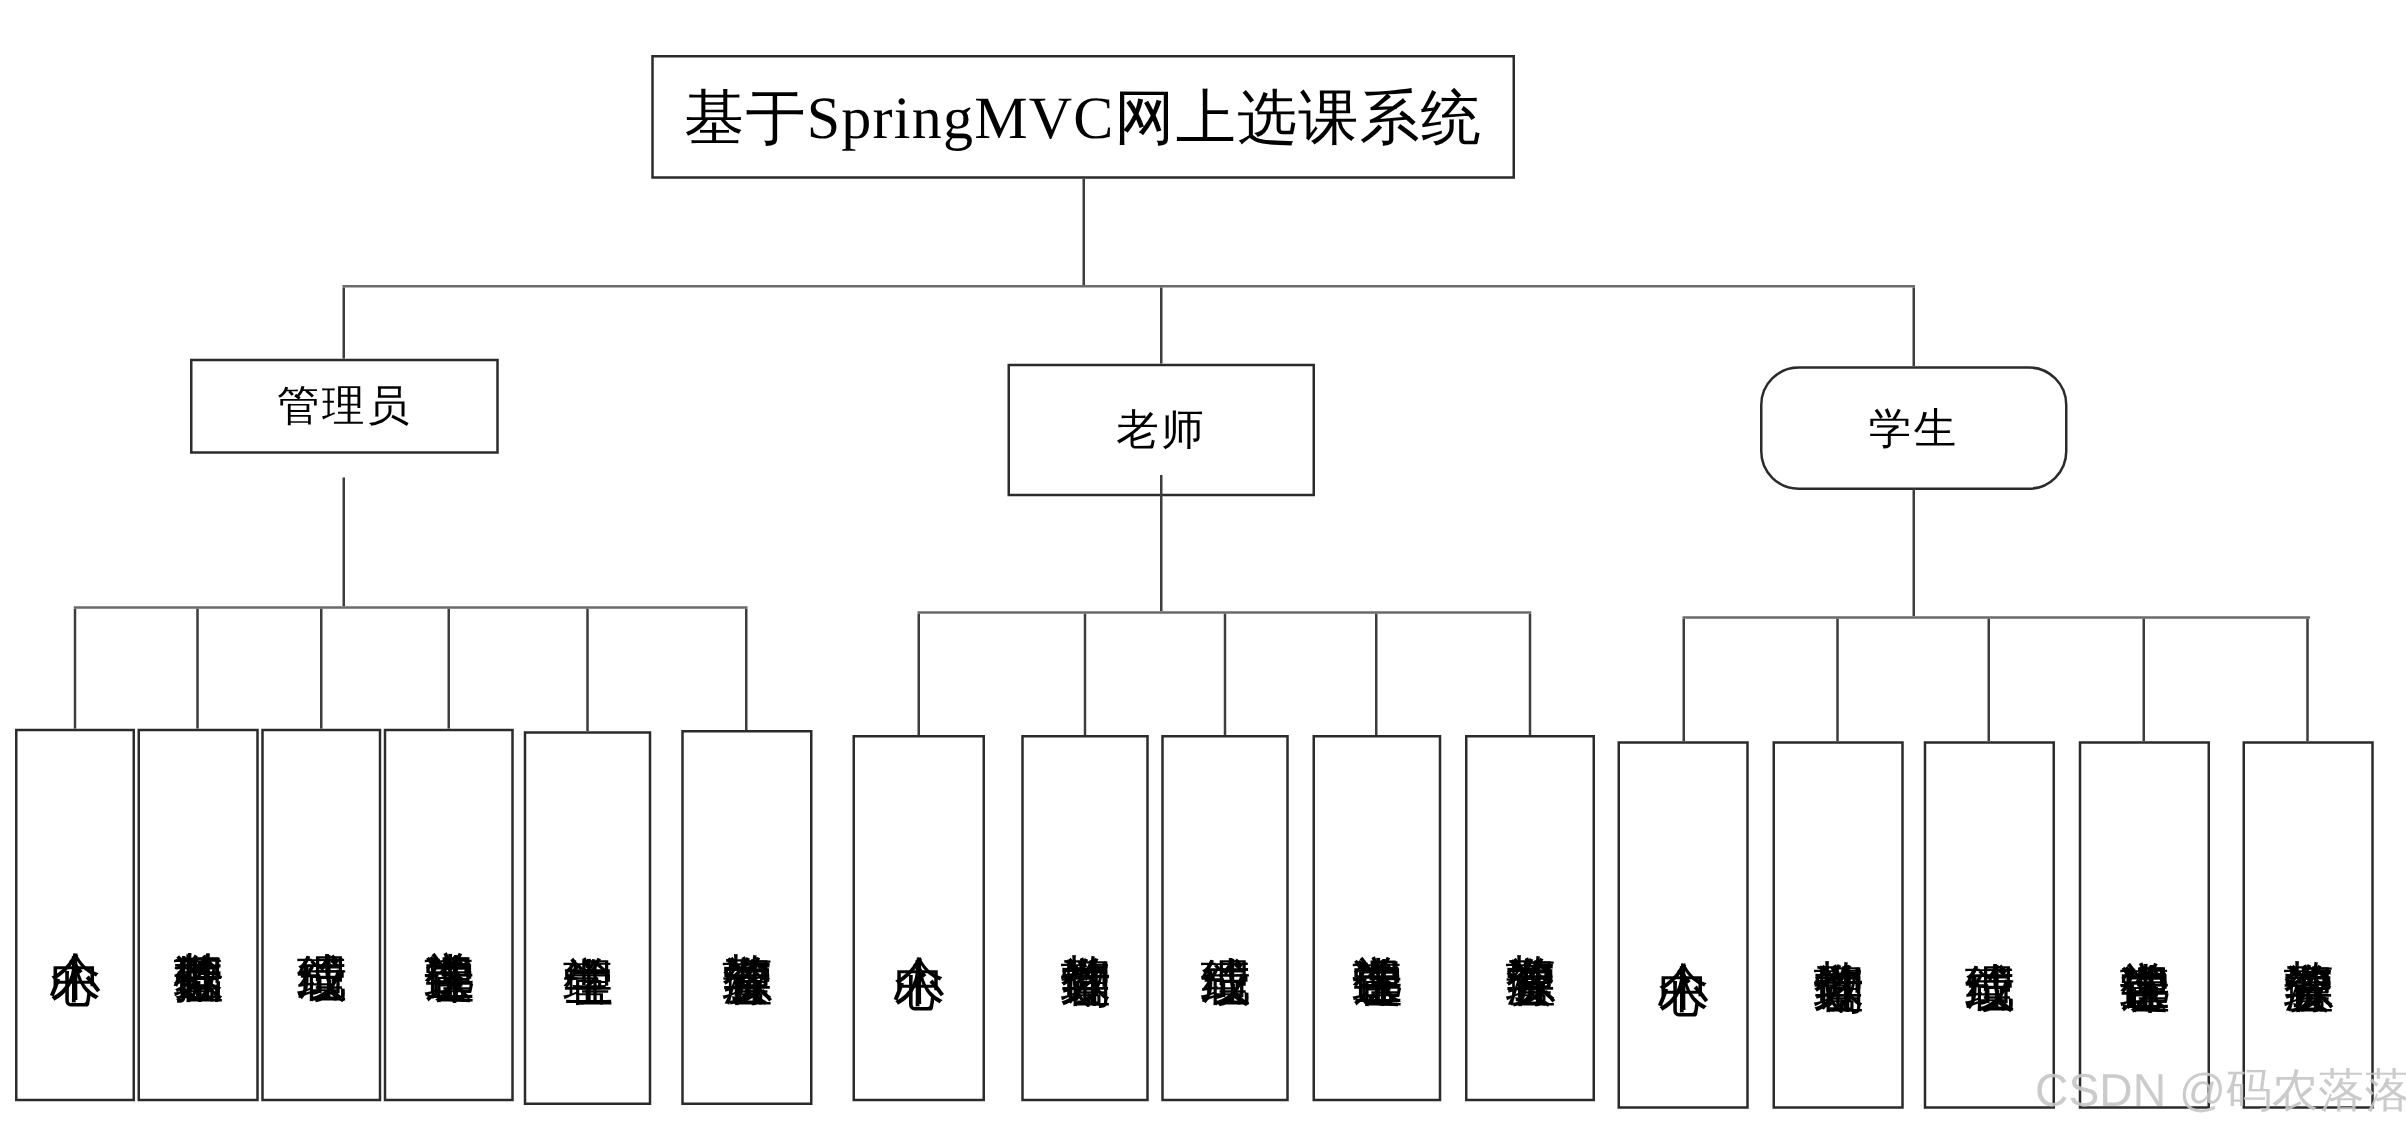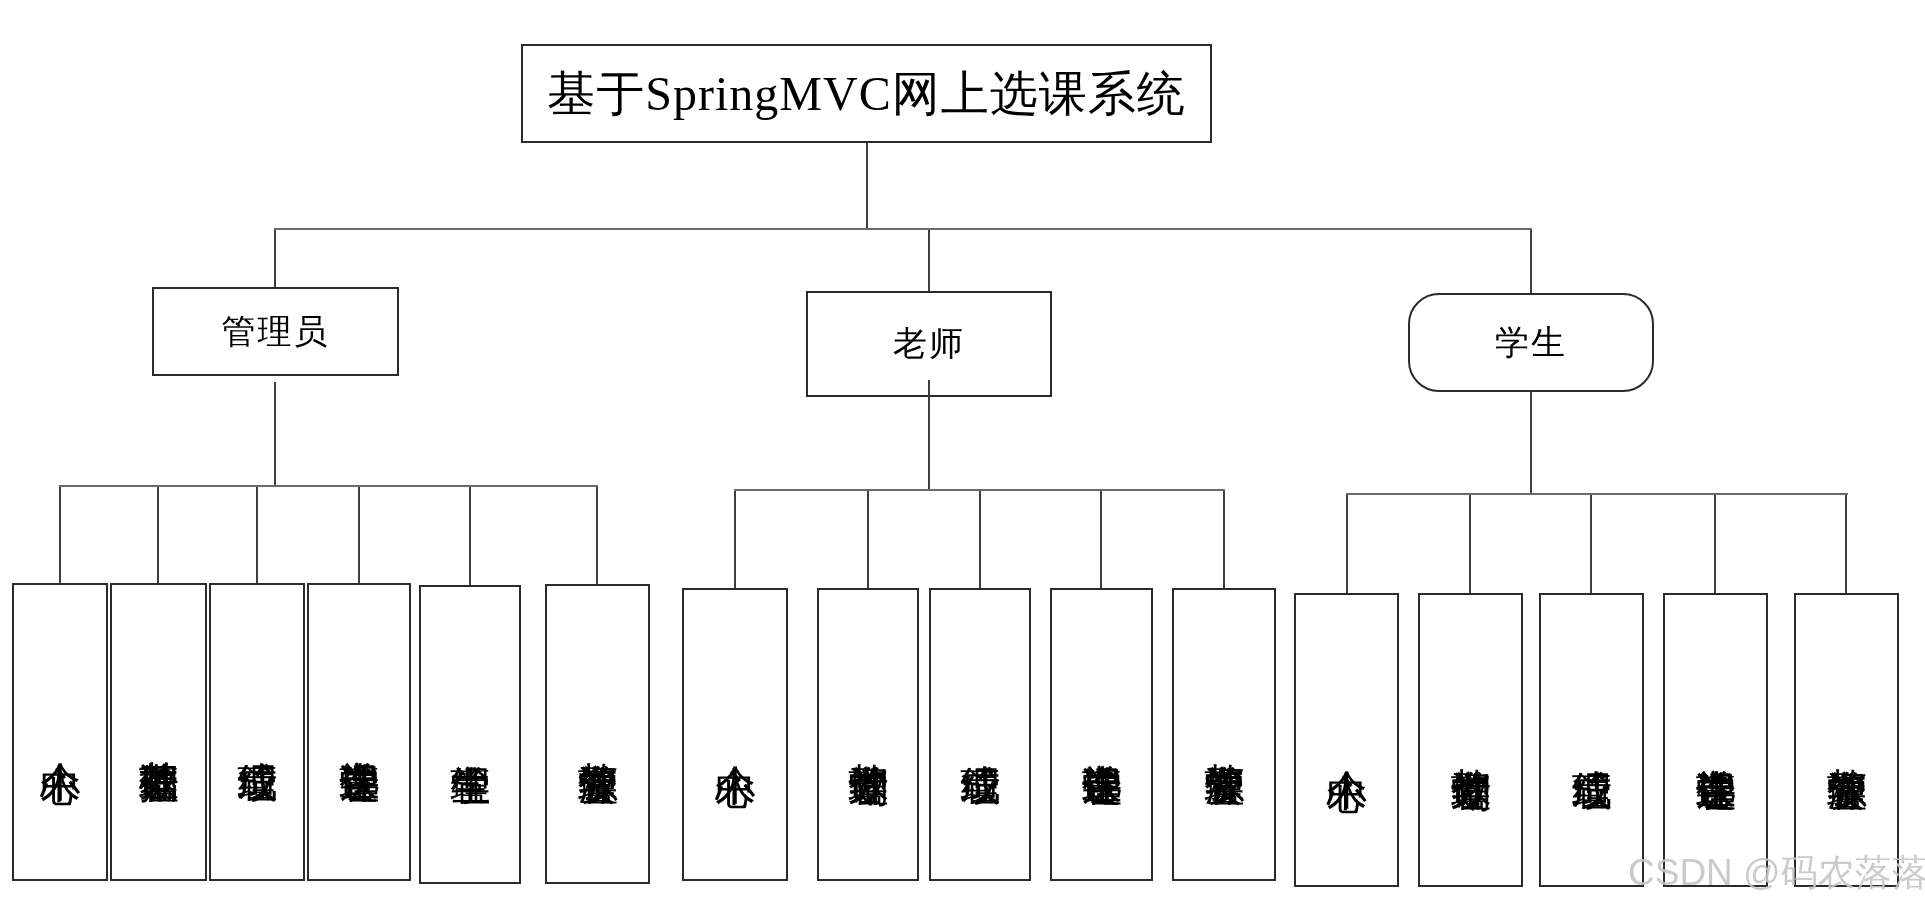--- a/index.html
+++ b/index.html
@@ -35,21 +35,21 @@
 <div class="canvas">
 
   <div class="box root-box" style="left:521px;top:44px;width:691px;height:99px;">基于SpringMVC网上选课系统</div>
 
   <div class="line dark" style="left:866px;top:143px;width:2px;height:86px;"></div>
   <div class="line" style="left:274px;top:228px;width:1258px;height:2px;"></div>
   <div class="line dark" style="left:274px;top:230px;width:2px;height:57px;"></div>
   <div class="line dark" style="left:928px;top:230px;width:2px;height:61px;"></div>
   <div class="line dark" style="left:1530px;top:230px;width:2px;height:63px;"></div>
 
-  <div class="box role-box" style="left:152px;top:287px;width:247px;height:89px;">管理员</div>
+  <div class="box role-box" style="left:152px;top:287px;width:247px;height:76px;">管理员</div>
   <div class="box role-box" style="left:806px;top:291px;width:246px;height:106px;">老师</div>
   <div class="box role-box" style="left:1408px;top:293px;width:246px;height:99px;border-radius:31px;">学生</div>
 
   <div class="line dark" style="left:274px;top:382px;width:2px;height:103px;"></div>
   <div class="line" style="left:59px;top:485px;width:539px;height:2px;"></div>
   <div class="line dark" style="left:59px;top:487px;width:2px;height:96px;"></div>
   <div class="line dark" style="left:157px;top:487px;width:2px;height:96px;"></div>
   <div class="line dark" style="left:256px;top:487px;width:2px;height:96px;"></div>
   <div class="line dark" style="left:358px;top:487px;width:2px;height:96px;"></div>
   <div class="line dark" style="left:469px;top:487px;width:2px;height:98px;"></div>

